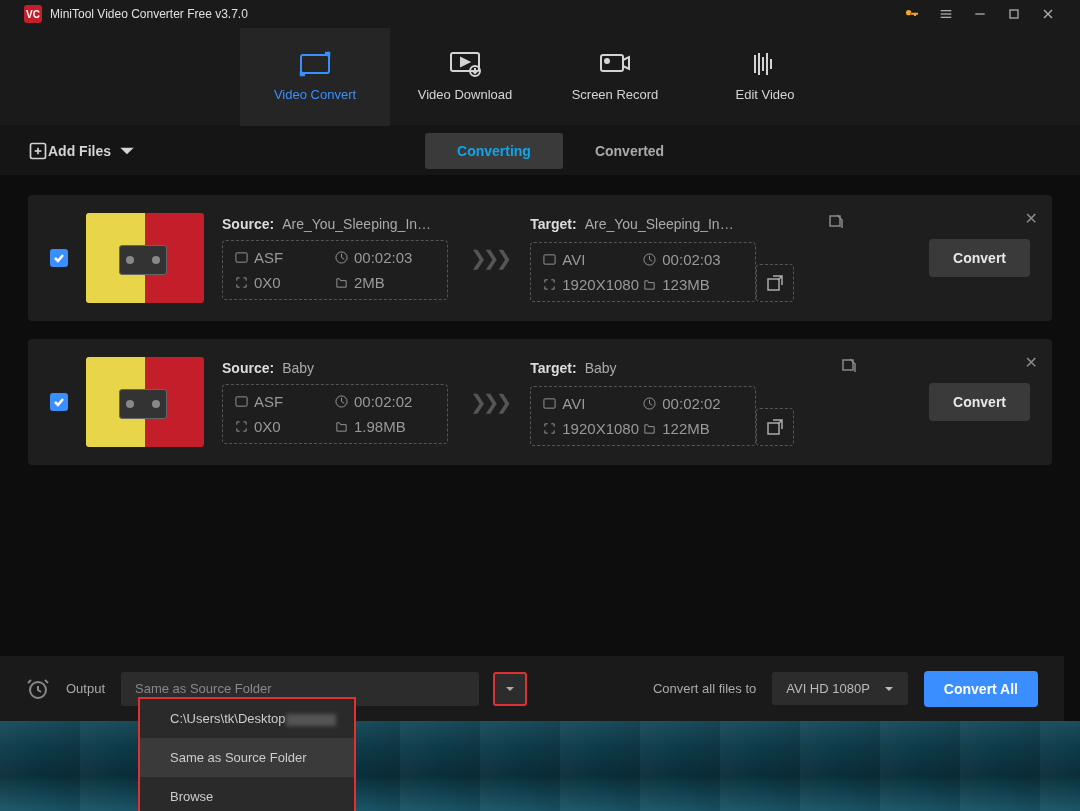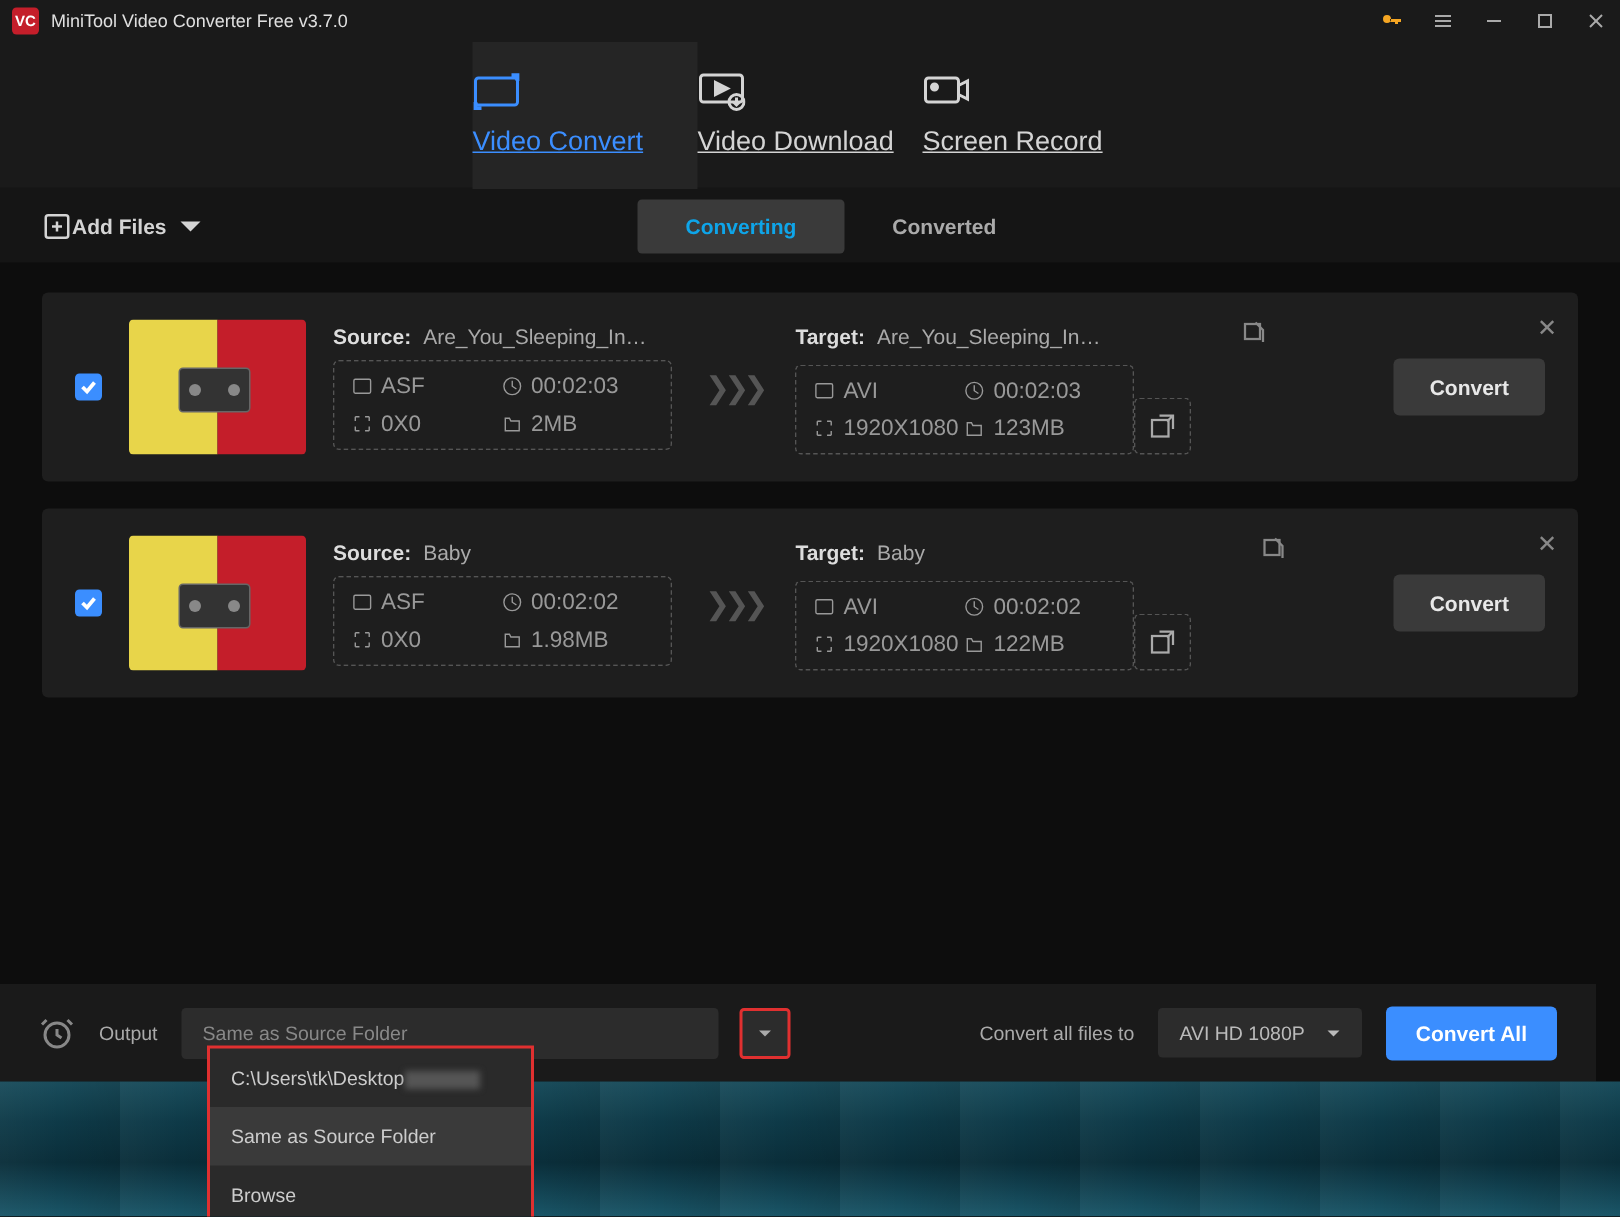--- a/index.html
+++ b/index.html
@@ -1,26 +1,26 @@
 <!DOCTYPE html>
 <html><head>
 <meta charset="utf-8">
 <style>
 * { margin: 0; padding: 0; box-sizing: border-box; font-family: -apple-system, BlinkMacSystemFont, "Segoe UI", Arial, sans-serif; }
 body { width: 1080px; height: 811px; background: #0d0d0d; color: #d4d4d4; overflow: hidden; position: relative; }
 
-.titlebar { height: 28px; background: #1a1a1a; display: flex; align-items: center; padding: 0 8px; }
+.titlebar { height: 28px; background: #1a1a1a; display: flex; align-items: center; padding: 0 24px; }
 .app-logo { width: 18px; height: 18px; background: #c41e2a; border-radius: 3px; display: flex; align-items: center; justify-content: center; color: white; font-size: 10px; font-weight: bold; margin-right: 8px; }
 .app-title { font-size: 12px; color: #e0e0e0; flex: 1; }
 .titlebar-icons { display: flex; gap: 18px; align-items: center; }
 .titlebar-icon { width: 16px; height: 16px; display: flex; align-items: center; justify-content: center; cursor: pointer; color: #aaa; }
 .key-icon { color: #f5a623; }
 
 .main-tabs { height: 98px; background: #1a1a1a; display: flex; justify-content: center; align-items: center; border-bottom: 1px solid #151515; }
-.main-tab { width: 150px; height: 98px; display: flex; flex-direction: column; justify-content: center; gap: 10px; cursor: pointer; color: #d4d4d4; font-size: 18px; text-decoration: underline; }
+.main-tab { width: 150px; height: 98px; display: flex; flex-direction: column; align-items: center; justify-content: center; gap: 10px; cursor: pointer; color: #d4d4d4; font-size: 13px; }
 .main-tab.active { background: #252525; color: #3b8eff; }
 .main-tab svg { width: 32px; height: 26px; }
 
 .toolbar { height: 49px; background: #151515; display: flex; align-items: center; padding: 0 28px; gap: 20px; }
 .add-files { display: flex; align-items: center; cursor: pointer; font-size: 14px; font-weight: 600; color: #d4d4d4; }
 .add-files svg { width: 20px; height: 20px; }
 .caret-down { margin-left: 6px; }
 .tab-group { display: flex; margin-left: 268px; }
 .sub-tab { padding: 10px 32px; font-size: 14px; color: #aaa; cursor: pointer; border-radius: 3px; font-weight: 600; }
 .sub-tab.active { background: #3a3a3a; color: #0ea5e9; }
@@ -58,21 +58,21 @@
 .footer { position: absolute; bottom: 90px; left: 0; right: 16px; height: 65px; background: #1a1a1a; display: flex; align-items: center; padding: 0 26px; gap: 16px; }
 .clock-icon { width: 24px; height: 24px; color: #888; }
 .output-label { font-size: 13px; color: #aaa; }
 .output-select { flex: 0 0 358px; height: 34px; background: #2c2c2c; border-radius: 3px; display: flex; align-items: center; padding: 0 14px; font-size: 13px; color: #888; cursor: pointer; position: relative; }
 .output-caret { width: 34px; height: 34px; background: #2c2c2c; border-radius: 3px; display: flex; align-items: center; justify-content: center; cursor: pointer; color: #aaa; border: 2px solid #e03030; margin-left: -2px; }
 .convert-all-label { font-size: 13px; color: #aaa; margin-left: auto; }
 .format-select { background: #2c2c2c; border-radius: 3px; padding: 9px 14px; font-size: 13px; color: #bbb; cursor: pointer; display: flex; align-items: center; gap: 14px; }
 .convert-all-btn { background: #3b8eff; color: #fff; border: none; padding: 10px 20px; border-radius: 4px; font-size: 14px; font-weight: 600; cursor: pointer; }
 
 .dropdown { position: absolute; left: 138px; top: 697px; width: 218px; background: #2a2a2a; border: 2px solid #e03030; z-index: 10; }
-.dropdown-item { padding: 12px 14px; font-size: 13px; color: #ccc; cursor: pointer; overflow: hidden; white-space: nowrap; }
+.dropdown-item { padding: 12px 30px; font-size: 13px; color: #ccc; cursor: pointer; overflow: hidden; white-space: nowrap; }
 .dropdown-item.hover { background: #3a3a3a; }
 .dropdown-item .blur { display: inline-block; width: 50px; height: 12px; background: #555; filter: blur(2px); vertical-align: middle; }
 
 .wallpaper { position: absolute; bottom: 0; left: 0; right: 0; height: 90px; background: linear-gradient(to bottom, #1a4d5c 0%, #0e3a48 30%, #0a2e3a 60%, #1a5668 100%); }
 .wallpaper::before { content: ""; position: absolute; inset: 0; background: repeating-linear-gradient(90deg, rgba(255,255,255,0.03) 0px, transparent 40px, rgba(0,0,0,0.1) 80px); }
 </style>
 </head>
 <body>
 
 <div class="titlebar">
@@ -127,20 +127,26 @@
       </svg>
     <span>Video Download</span>
   </div>
   <div class="main-tab">
     <svg viewBox="0 0 32 26" fill="none" stroke="currentColor" stroke-width="2">
         <rect x="2" y="4" width="22" height="16" rx="2"></rect>
         <path d="M24 9 L30 6 L30 18 L24 15"></path>
         <circle cx="8" cy="10" r="2" fill="currentColor"></circle>
       </svg>
     <span>Screen Record</span>
+  </div>
+  <div class="main-tab">
+    <svg viewBox="0 0 32 26" fill="none" stroke="currentColor" stroke-width="2">
+        <path d="M6 4 L6 22 M10 2 L10 24 M14 6 L14 20 M18 2 L18 24 M22 8 L22 18"></path>
+      </svg>
+    <span>Edit Video</span>
   </div>
 </div>
 
 <div class="toolbar">
   <div class="add-files">
     <svg viewBox="0 0 24 24" fill="none" stroke="currentColor" stroke-width="2">
         <rect x="3" y="3" width="18" height="18" rx="2"></rect>
         <line x1="12" y1="8" x2="12" y2="16"></line>
         <line x1="8" y1="12" x2="16" y2="12"></line>
       </svg>

